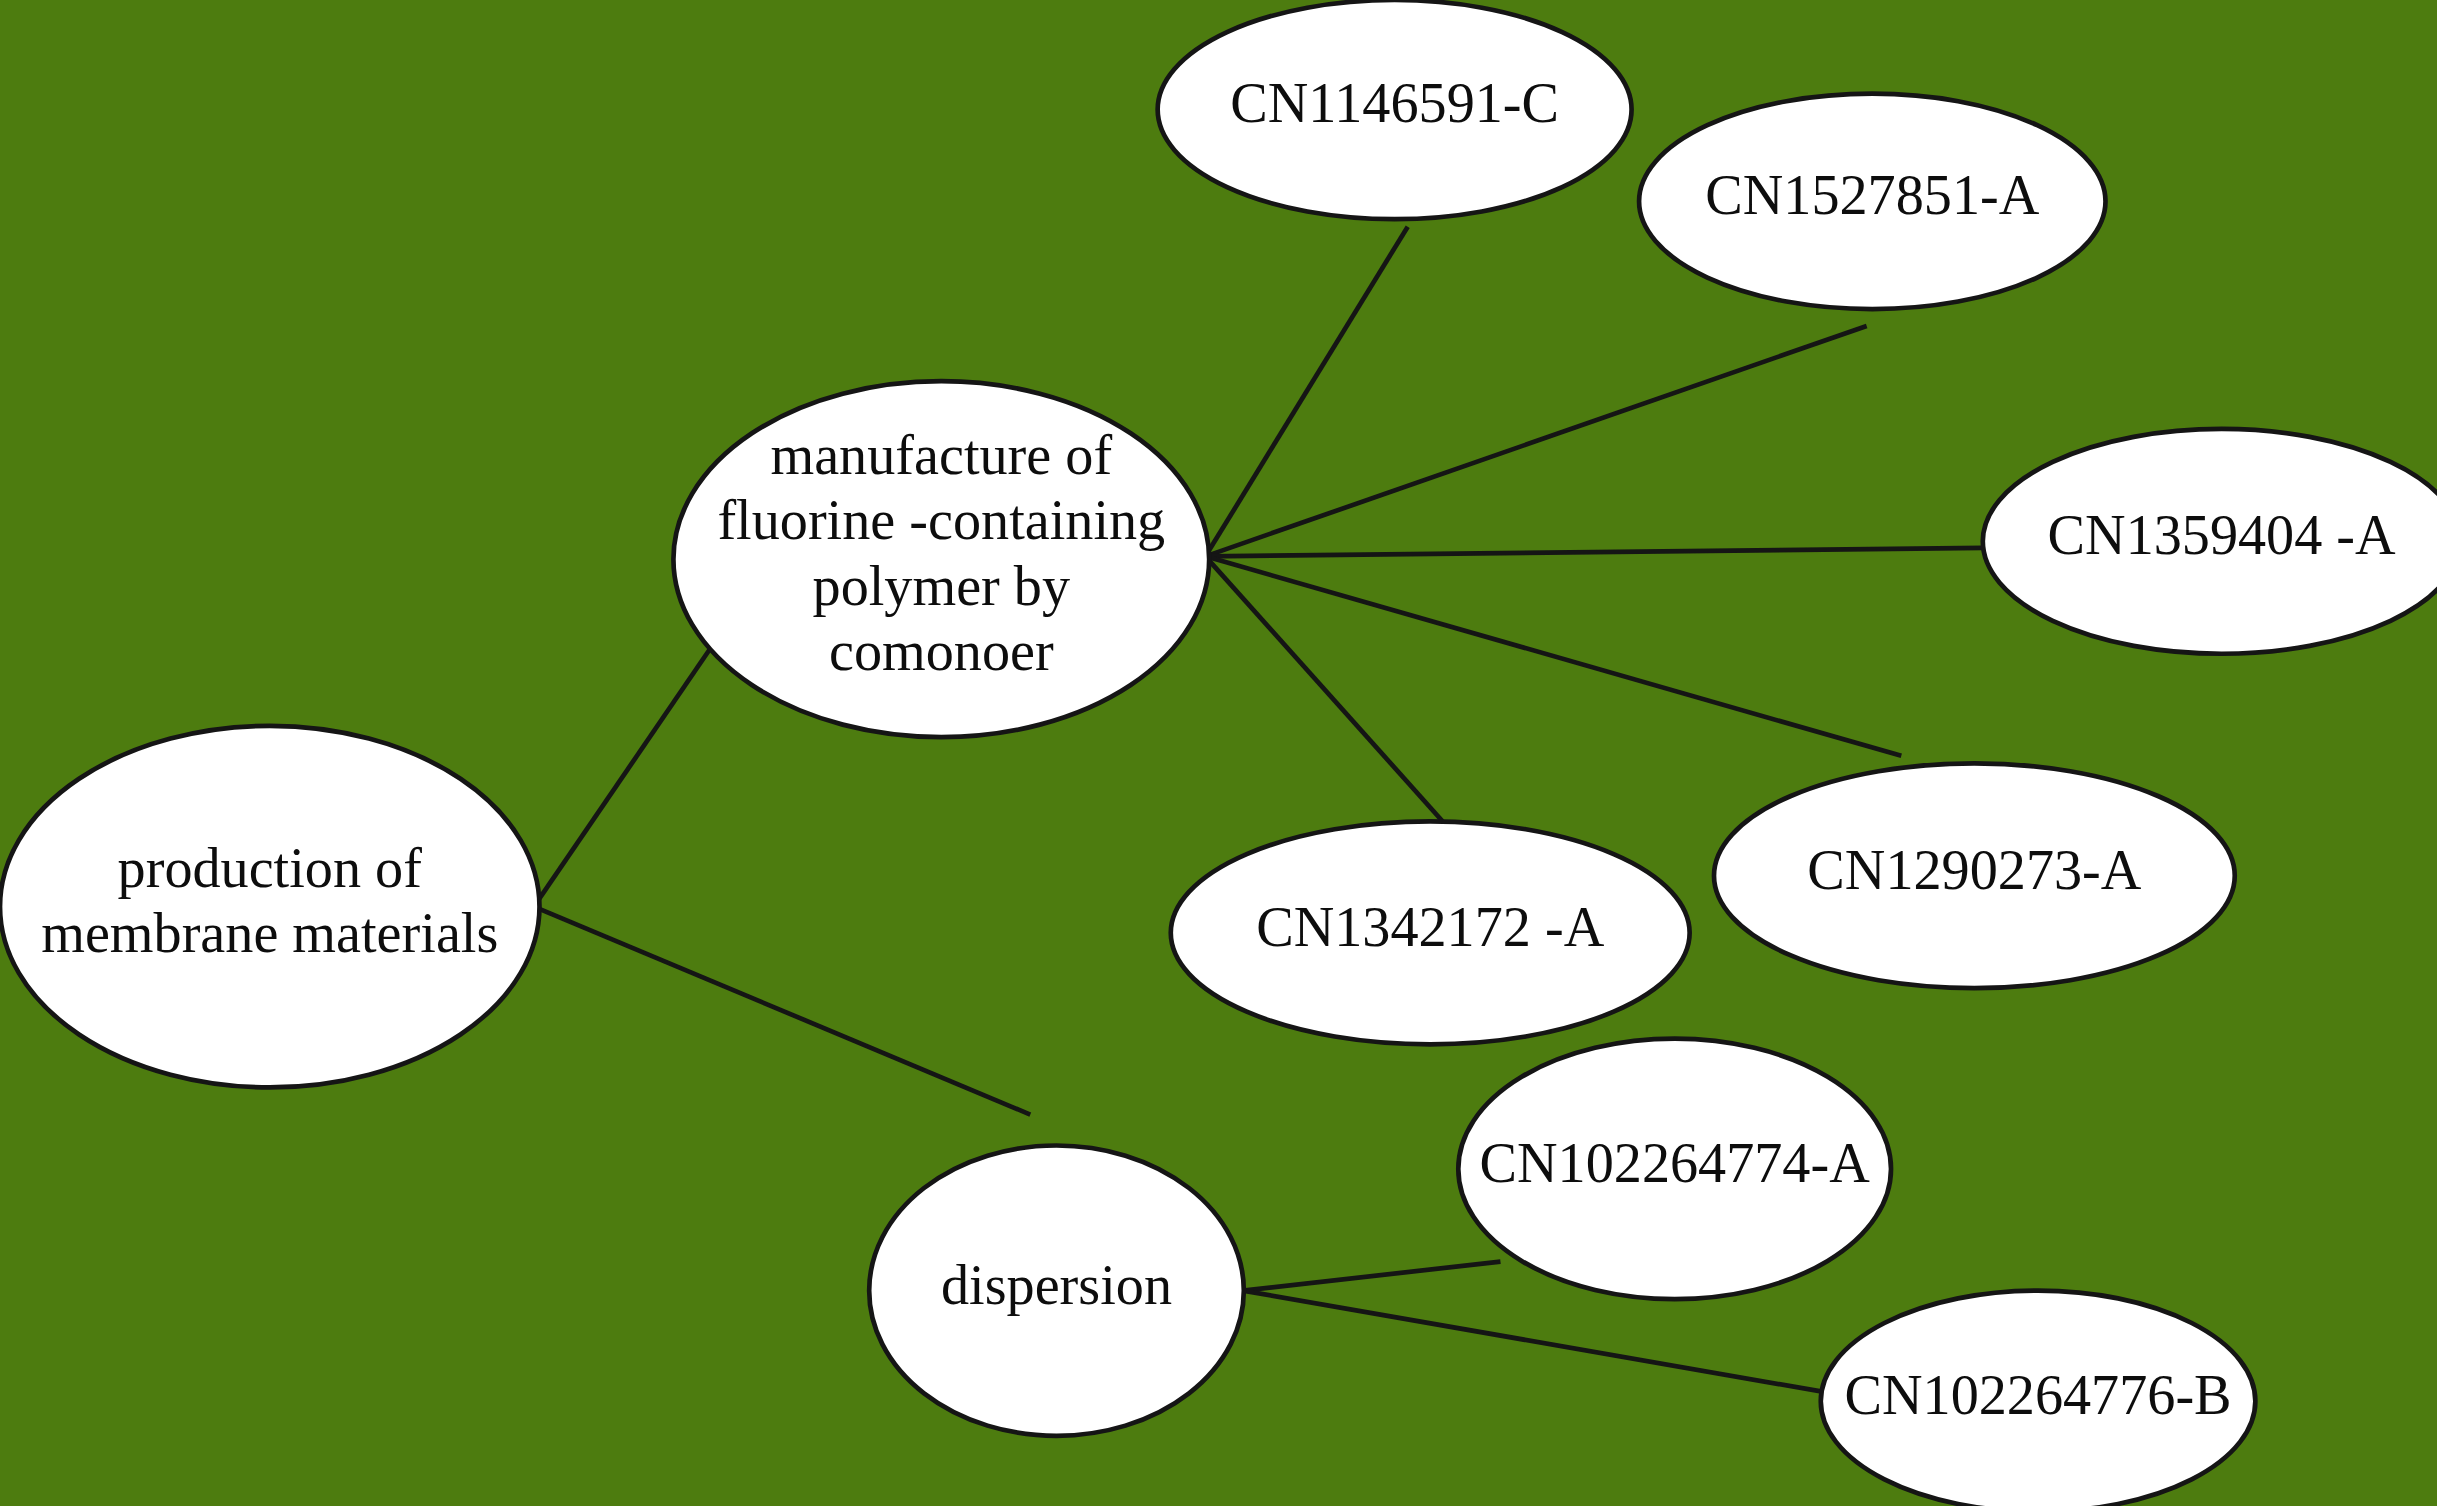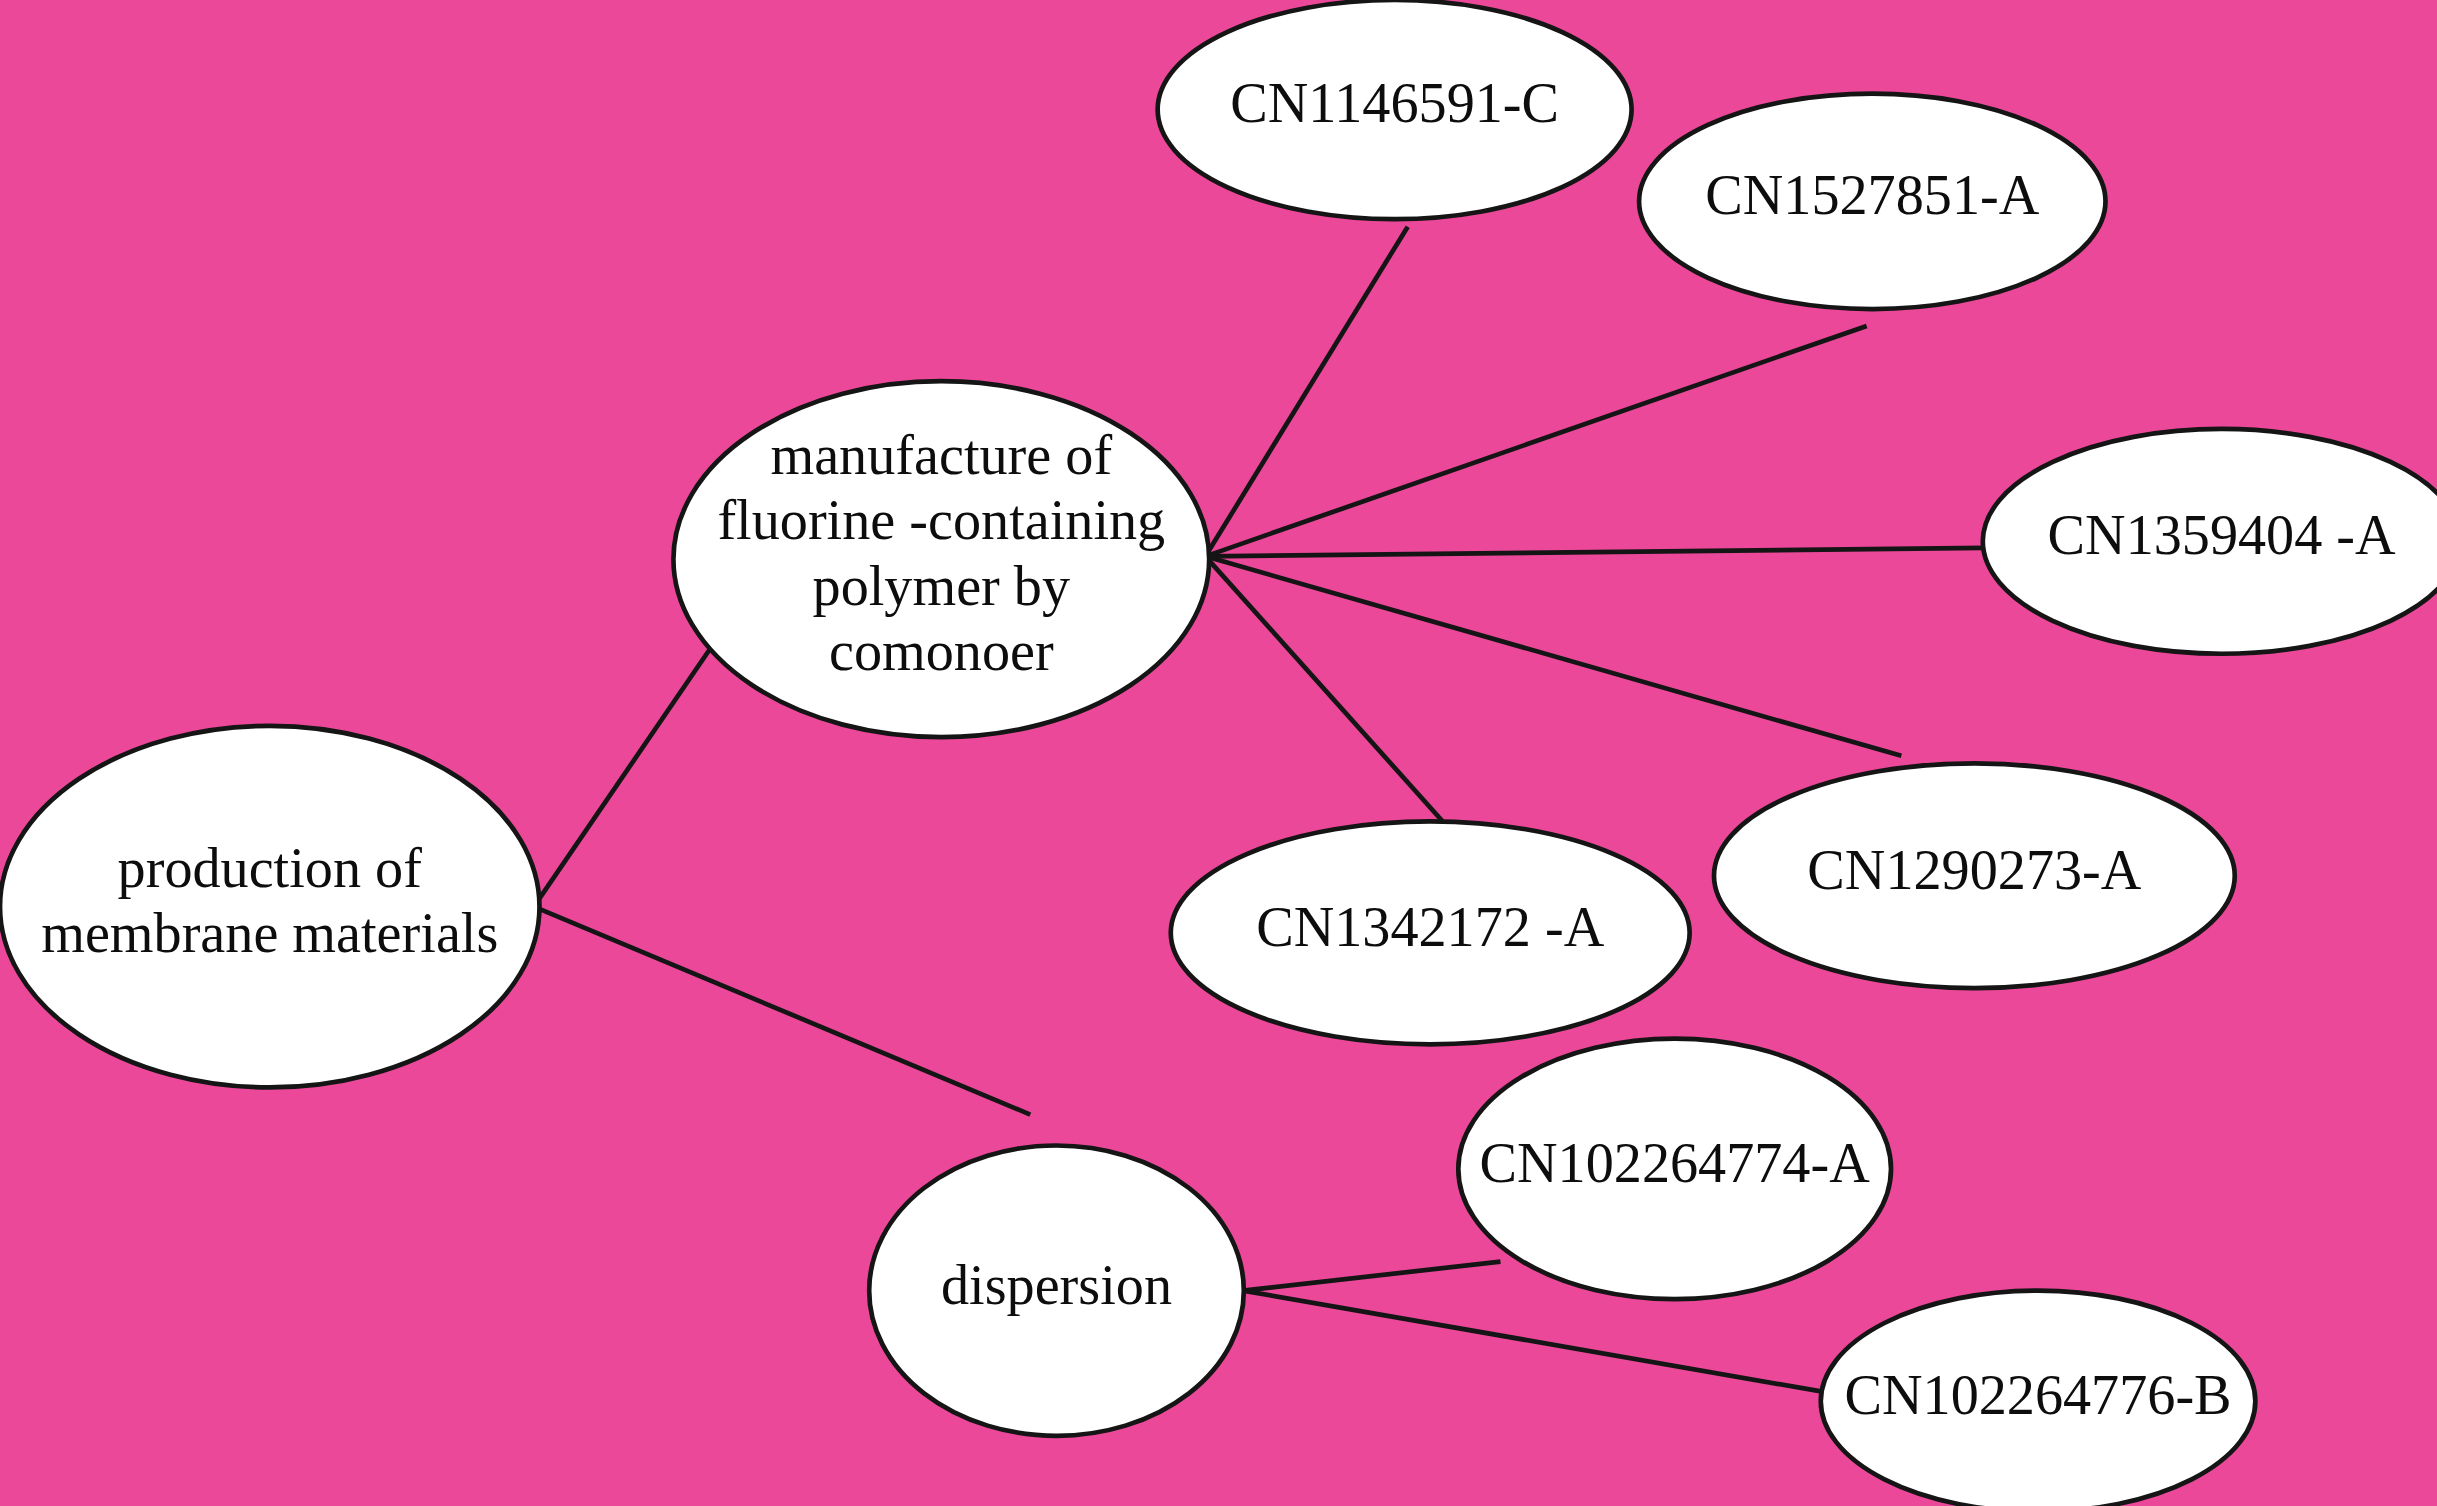--- a/index.html
+++ b/index.html
@@ -11,21 +11,21 @@
   body {
     width: 2438px;
     height: 1507px;
     overflow: hidden;
     font-family: "Liberation Serif", "DejaVu Serif", serif;
   }
   #diagram-root {
     position: relative;
     width: 2438px;
     height: 1507px;
-    background: #ec4899;
+    background: #4d7c0f;
   }
   svg#graph {
     position: absolute;
     top: 0;
     left: 0;
     width: 2438px;
     height: 1507px;
     display: block;
   }
   .node-ellipse {

